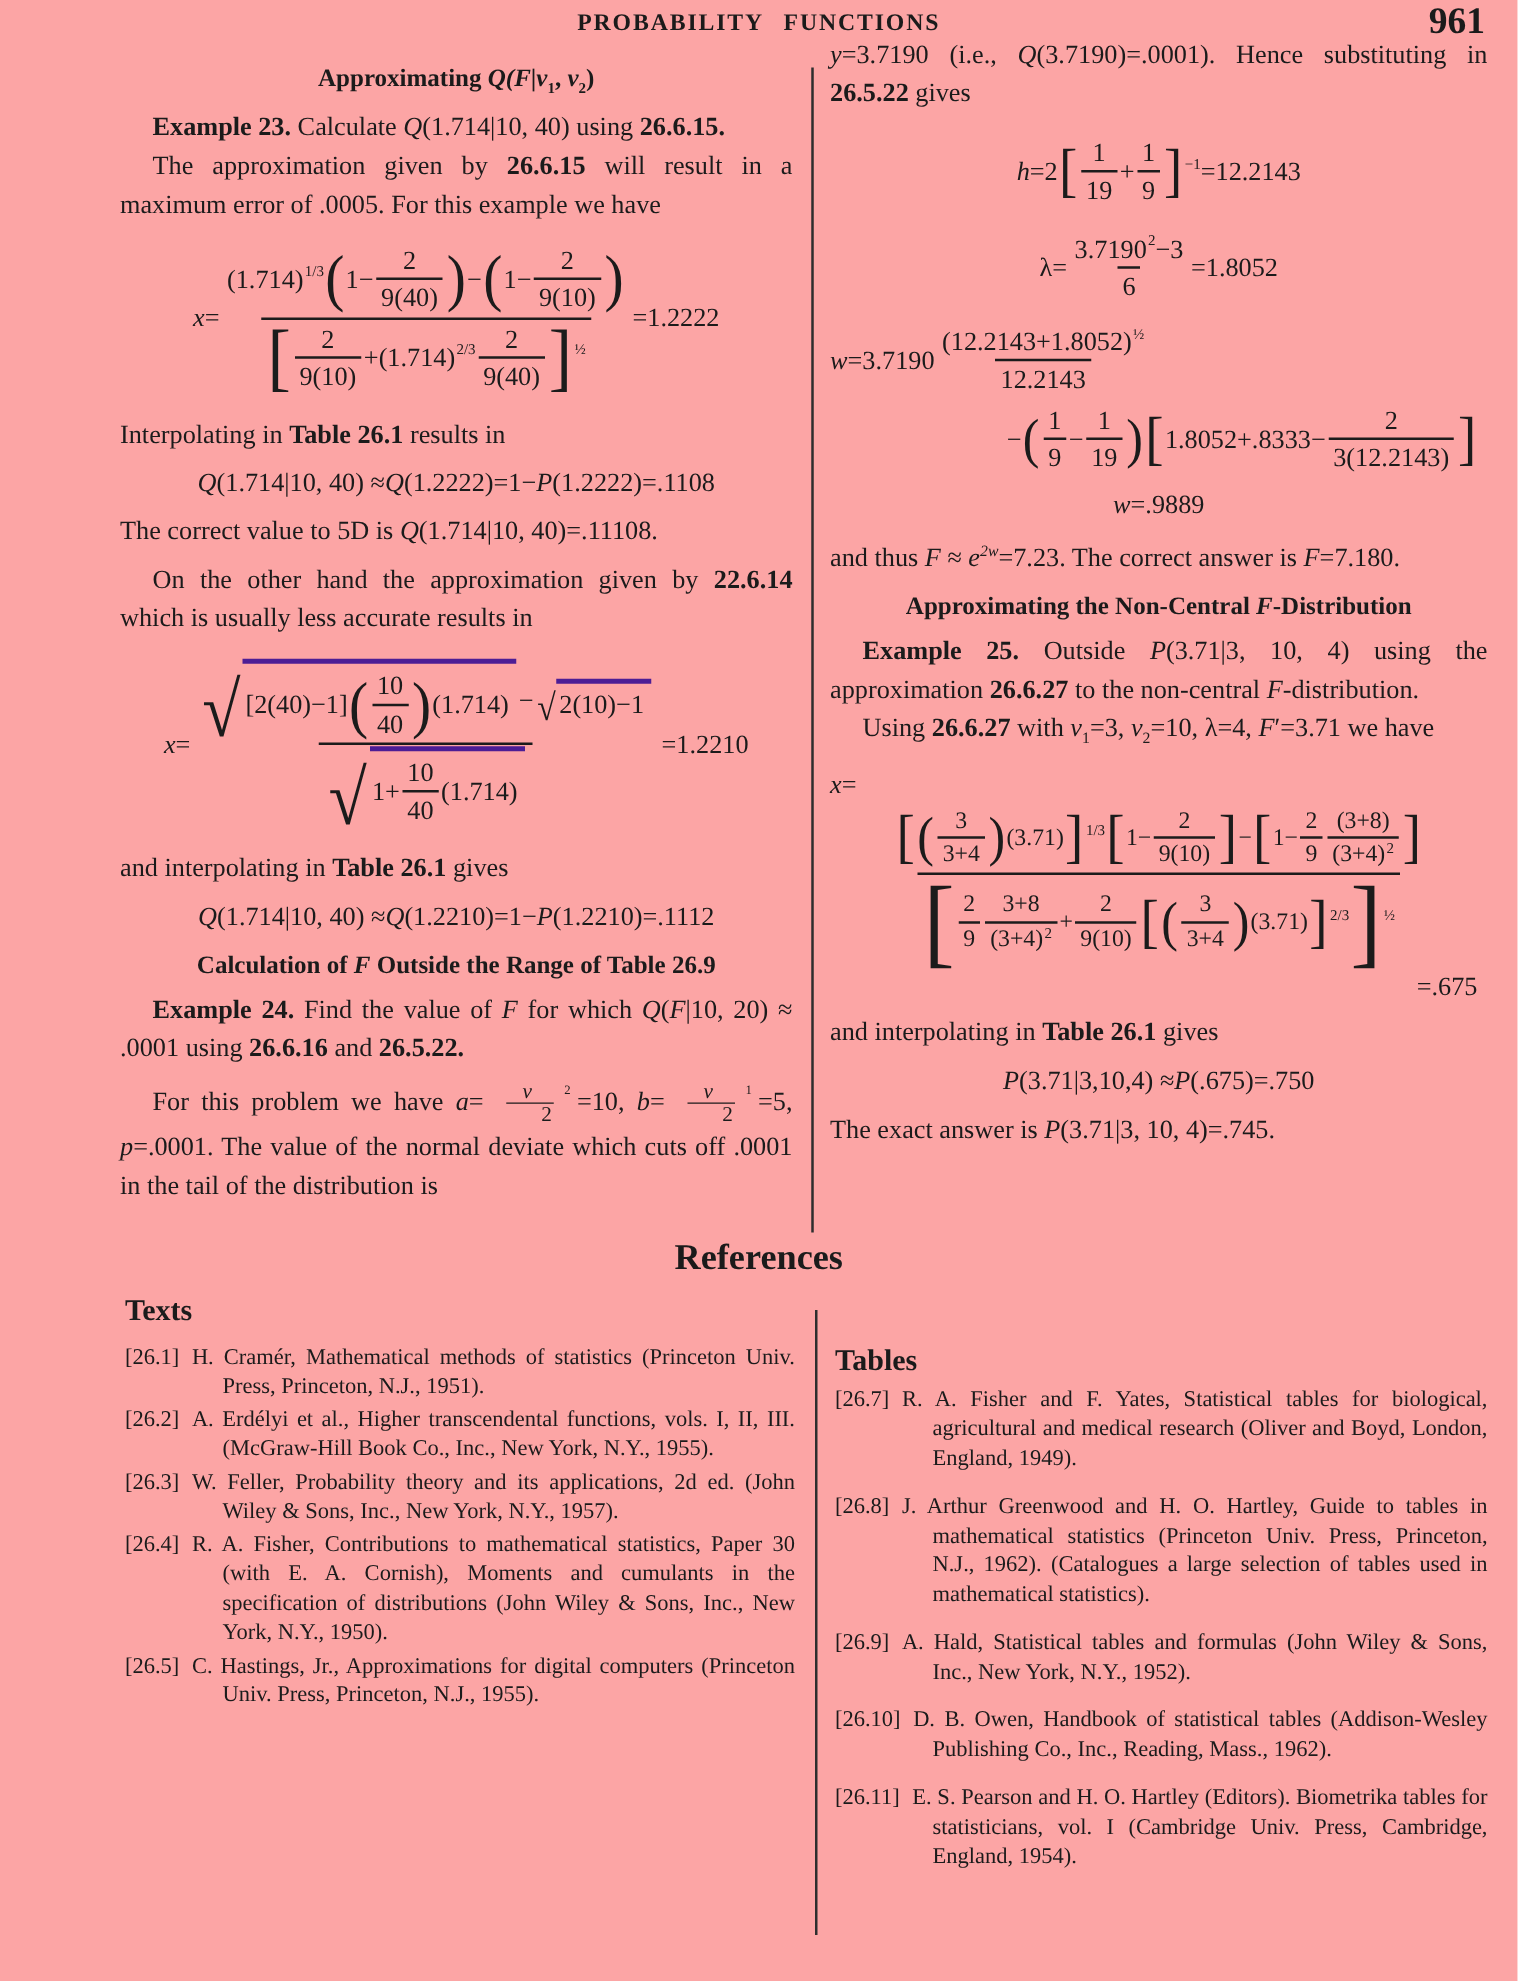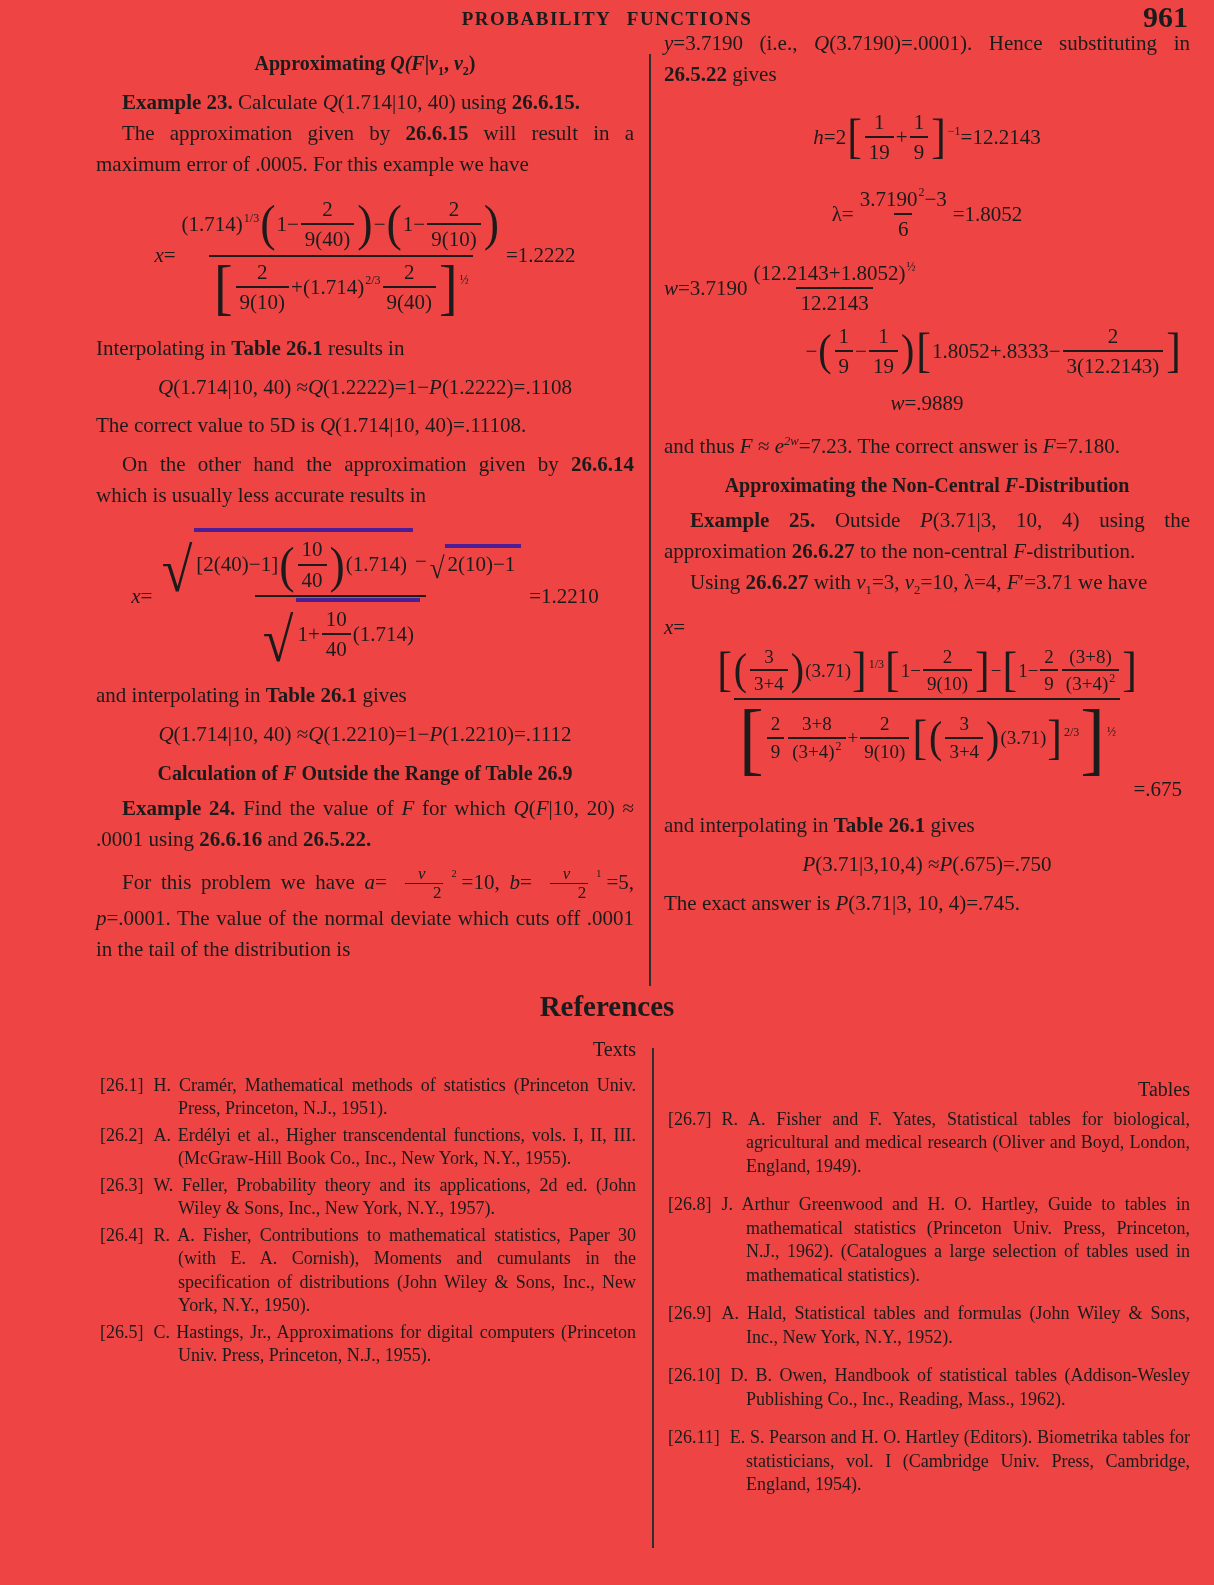--- a/index.html
+++ b/index.html
@@ -1,16 +1,16 @@
 <!DOCTYPE html>
 <html><head>
 <meta charset="utf-8">
 <style>
   html,body{margin:0;padding:0;background:#fdfdfb;}
-  .page{position:relative;width:1214px;height:1585px;background:#ef4444;color:#1b1b1b;
+  .page{position:relative;width:1214px;height:1585px;background:#fca5a5;color:#1b1b1b;
         font-family:"Liberation Serif","DejaVu Serif",serif;overflow:hidden;}
   .s-b{font-weight:bold;}
   .s-i{font-style:italic;}
   
   .header-title{position:absolute;top:8px;left:0;right:0;text-align:center;font-weight:bold;
         font-size:19px;letter-spacing:1.5px;word-spacing:10px;}
   .page-num{position:absolute;top:0px;right:26px;font-size:30px;font-weight:600;}
   
   .col-left{position:absolute;left:96px;top:46px;width:538px;}
   .col-right{position:absolute;left:664px;top:28px;width:526px;}
@@ -39,21 +39,21 @@
   .rad.tall{font-size:62px;}
   .vin{display:inline-flex;align-items:center;border-top:4px solid #4c1d95;padding:3px 6px 0 2px;white-space:nowrap;}
   .ifrac{display:inline-flex;flex-direction:column;align-items:center;vertical-align:middle;font-size:17px;line-height:1.1;margin:0 3px;}
   .ifrac .n,.ifrac .d{display:inline-flex;align-items:center;justify-content:center;padding:0 2px;}
   .ifrac .d{border-top:1.5px solid #1b1b1b;}
   
   .refs-title{position:absolute;top:990px;left:0;right:0;text-align:center;font-size:29px;font-weight:bold;}
   .refs-left{position:absolute;left:100px;top:1038px;width:536px;}
   .refs-right{position:absolute;left:668px;top:1078px;width:522px;}
   .refs-divider{position:absolute;left:652px;top:1048px;height:500px;border-left:2px solid #2e2e2e;}
-  .sub-col-head{font-weight:normal;text-align:right;font-size:20px;margin:0 0 12px;}
+  .sub-col-head{font-weight:bold;text-align:left;font-size:24px;margin:0 0 12px;}
   .gc-head{font-weight:bold;text-align:center;font-size:16.5px;margin:0 0 14px;}
   .refcol{font-size:18px;line-height:23.5px;text-align:justify;}
   .ref{padding-left:78px;text-indent:-78px;margin:0 0 3px;}
   .refs-right .ref{margin-bottom:15px;}
   .ref .lab{margin-right:10px;}
 </style>
 </head>
 <body>
 
 <div class="page">
@@ -115,21 +115,21 @@
     <p class="body"><span>Interpolating in </span><span class="s-b">Table 26.1</span><span> results in</span></p>
     <div class="display" style="margin:10px 0;">
         <span class="s-i">Q</span>
         <span>(1.714|10, 40) ≈ </span>
         <span class="s-i">Q</span>
         <span>(1.2222)=1−</span>
         <span class="s-i">P</span>
         <span>(1.2222)=.1108</span>
       </div>
     <p class="body"><span>The correct value to 5D is </span><span class="s-i">Q</span><span>(1.714|10, 40)=.11108.</span></p>
-    <p class="body indent" style="margin-top:8px;"><span>On the other hand the approximation given by </span><span class="s-b">26.6.14</span><span> which is usually less accurate results in</span></p>
+    <p class="body indent" style="margin-top:8px;"><span>On the other hand the approximation given by </span><span class="s-b">22.6.14</span><span> which is usually less accurate results in</span></p>
 
     <div class="display" style="margin:16px 0;">
       <span class="s-i">x</span>
         <span>=</span>
       <span class="frac">
         <span class="num">
           <span class="sqrt">
             <span class="rad tall">√</span>
             <span class="vin">
               <span>[2(40)−1]</span>

